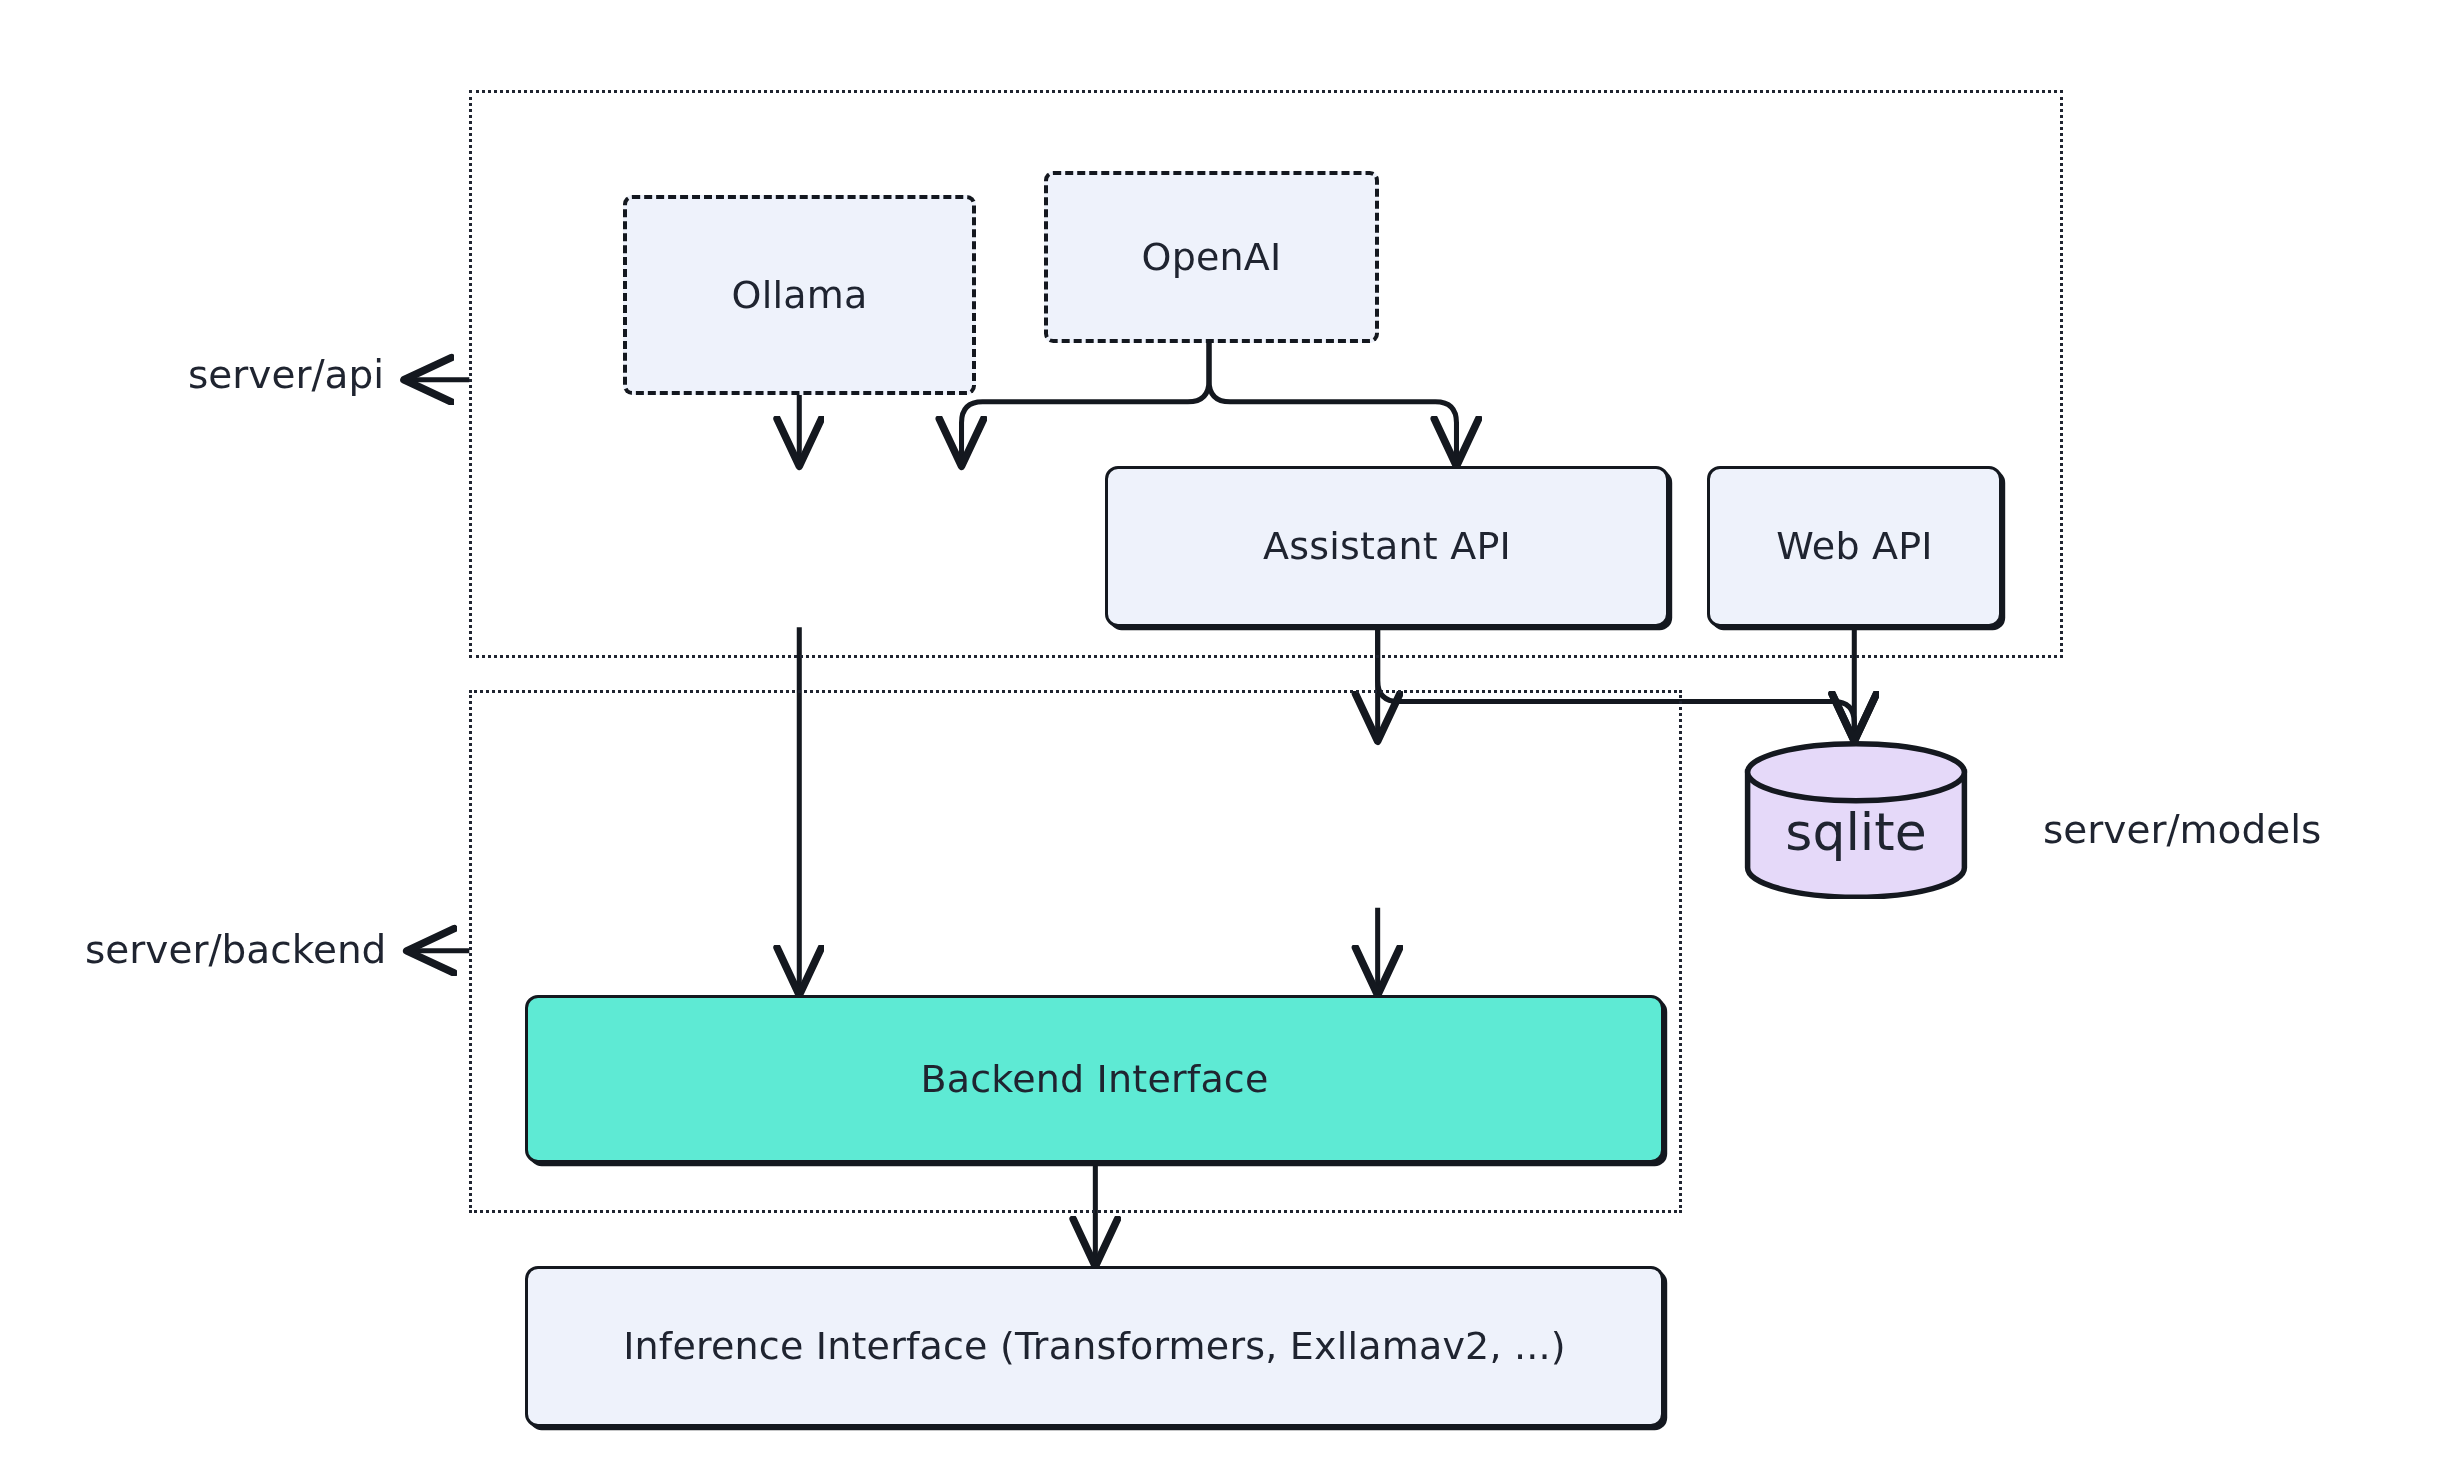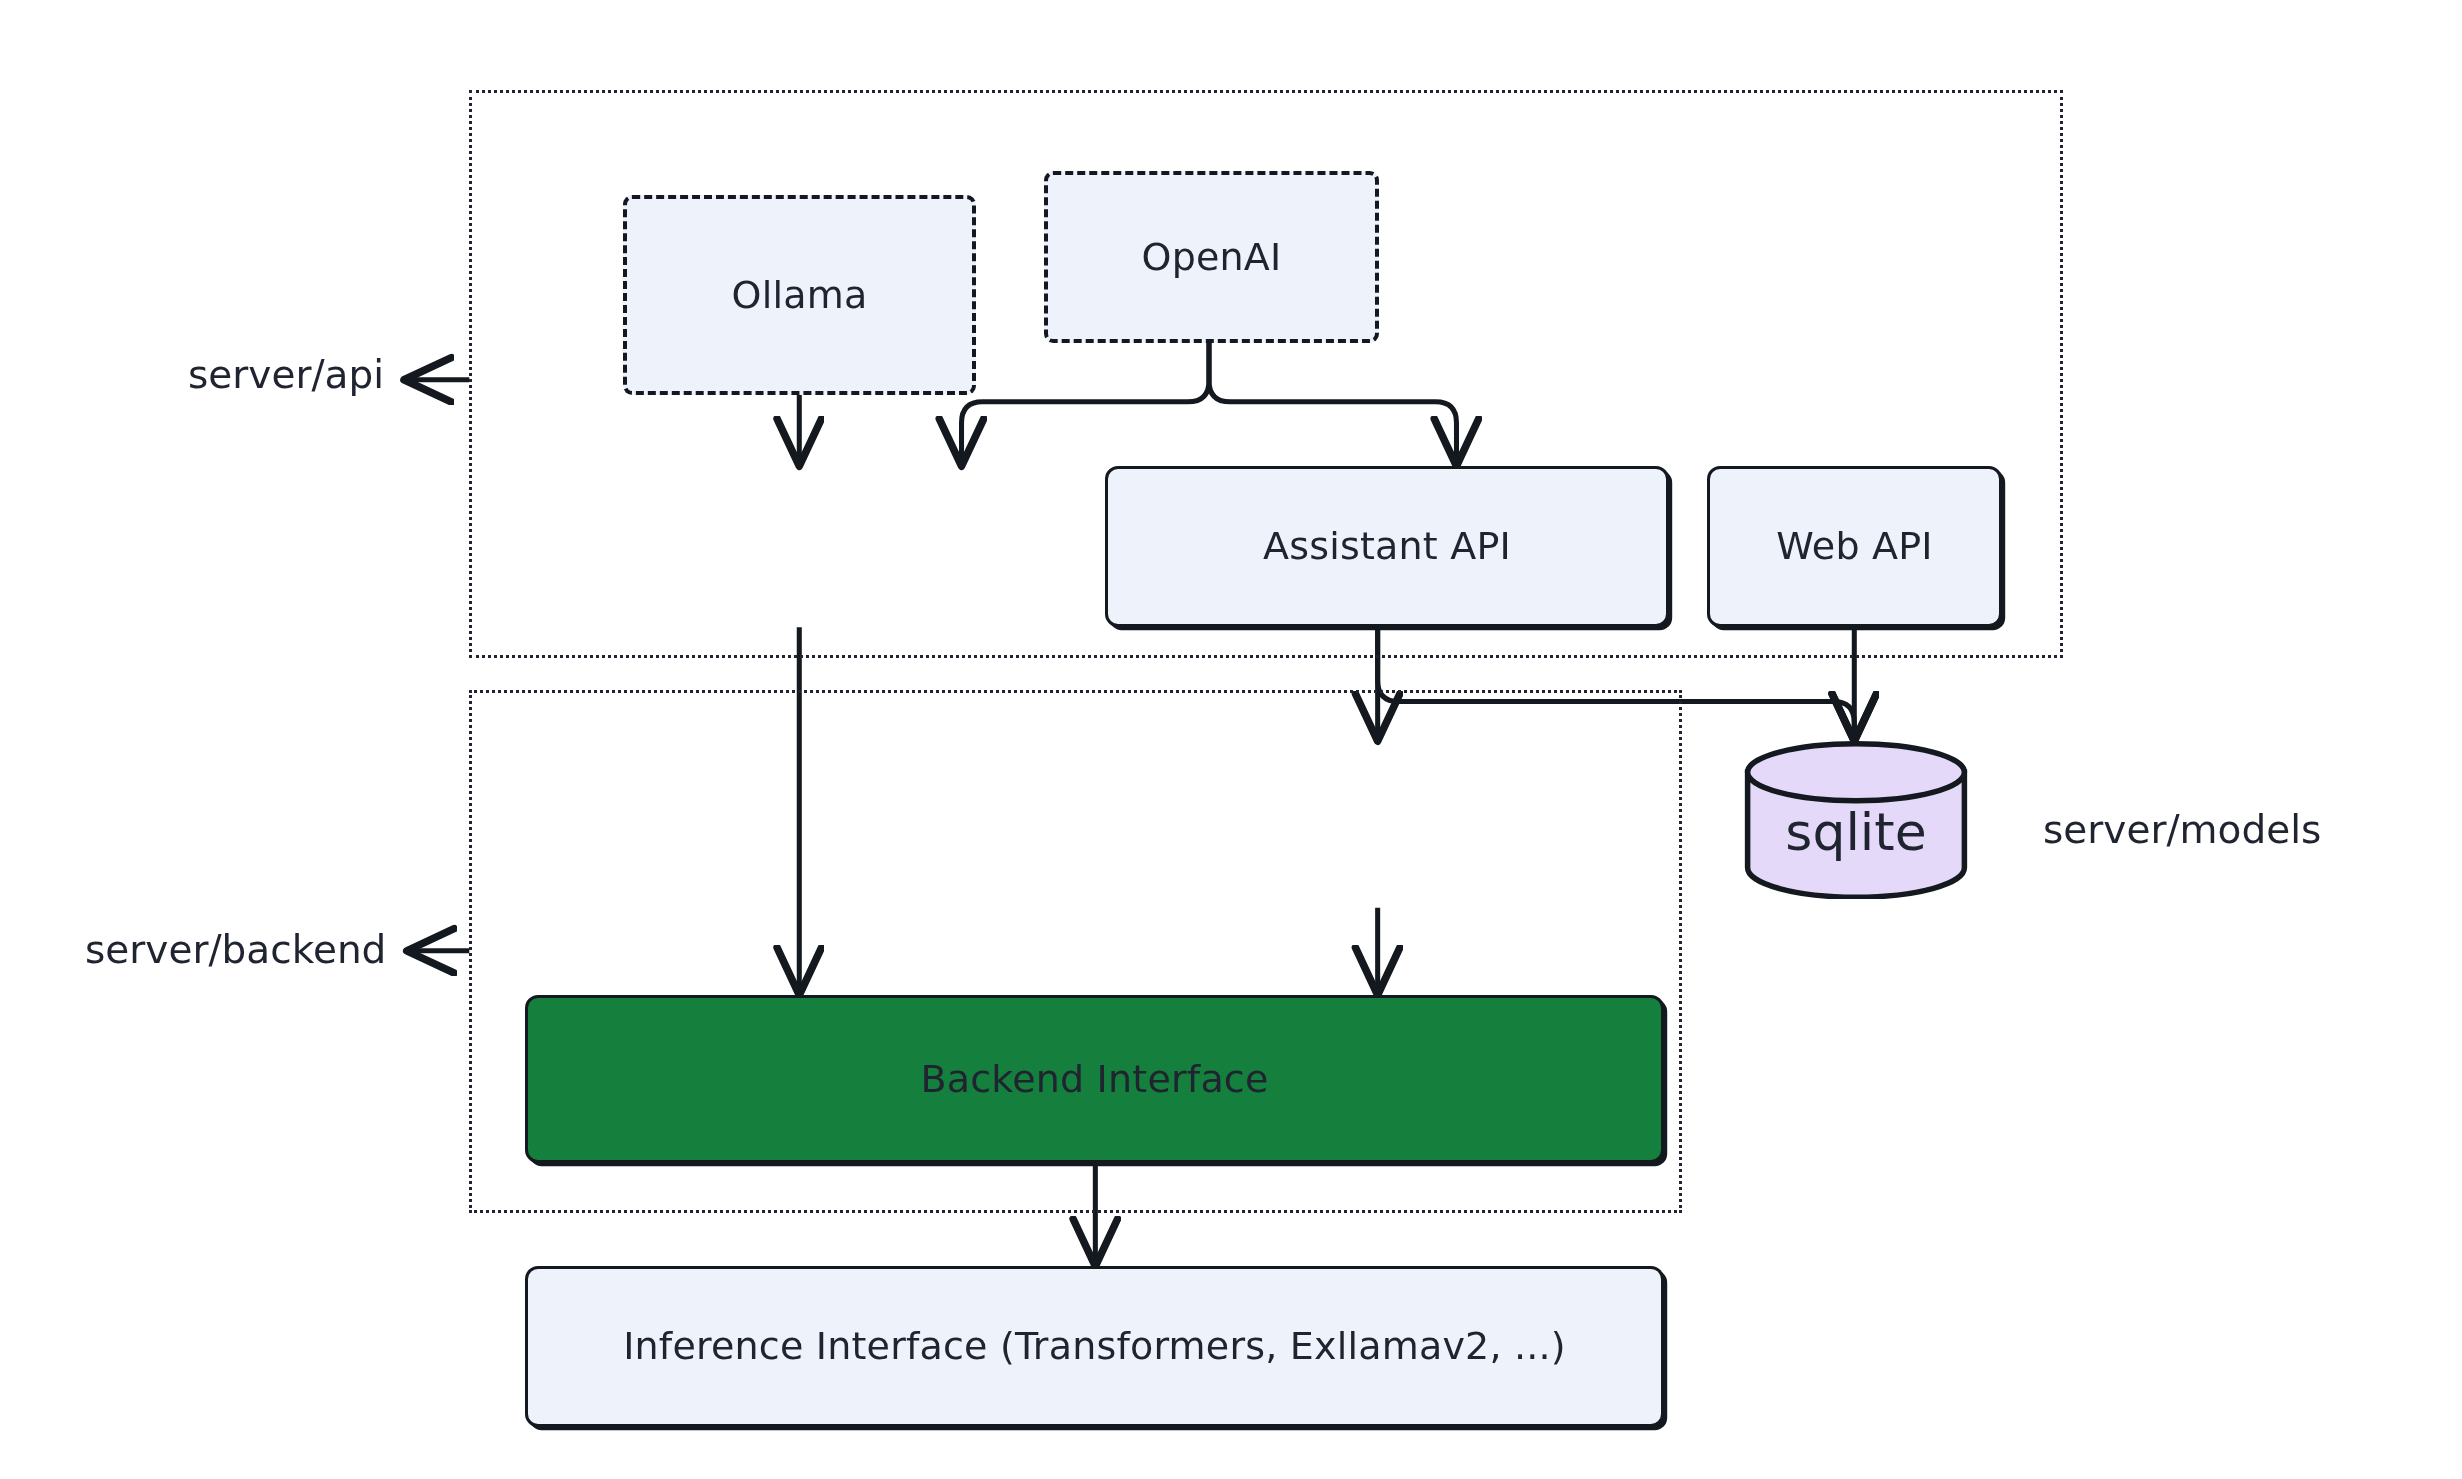--- a/index.html
+++ b/index.html
@@ -36,21 +36,21 @@
   .node.dashed{
     border-style:dashed;
     border-width:4.6px;
     border-radius:9.2px;
     box-shadow:none;
   }
   .node.solid{
     box-shadow:3.7px 3.7px 0 -0.5px #14181f;
   }
   .node.green{background:#d5ead8;}
-  .node.cream{background:#15803d;}
+  .node.cream{background:#5eead4;}
 
   .node .label{white-space:pre-line;display:block;pointer-events:none;}
 
   
   .cylinder{
     position:absolute;
     display:flex;align-items:center;justify-content:center;
     color:#1f2430;font-size:52px;
   }
   .cylinder svg{position:absolute;left:0;top:0;}

